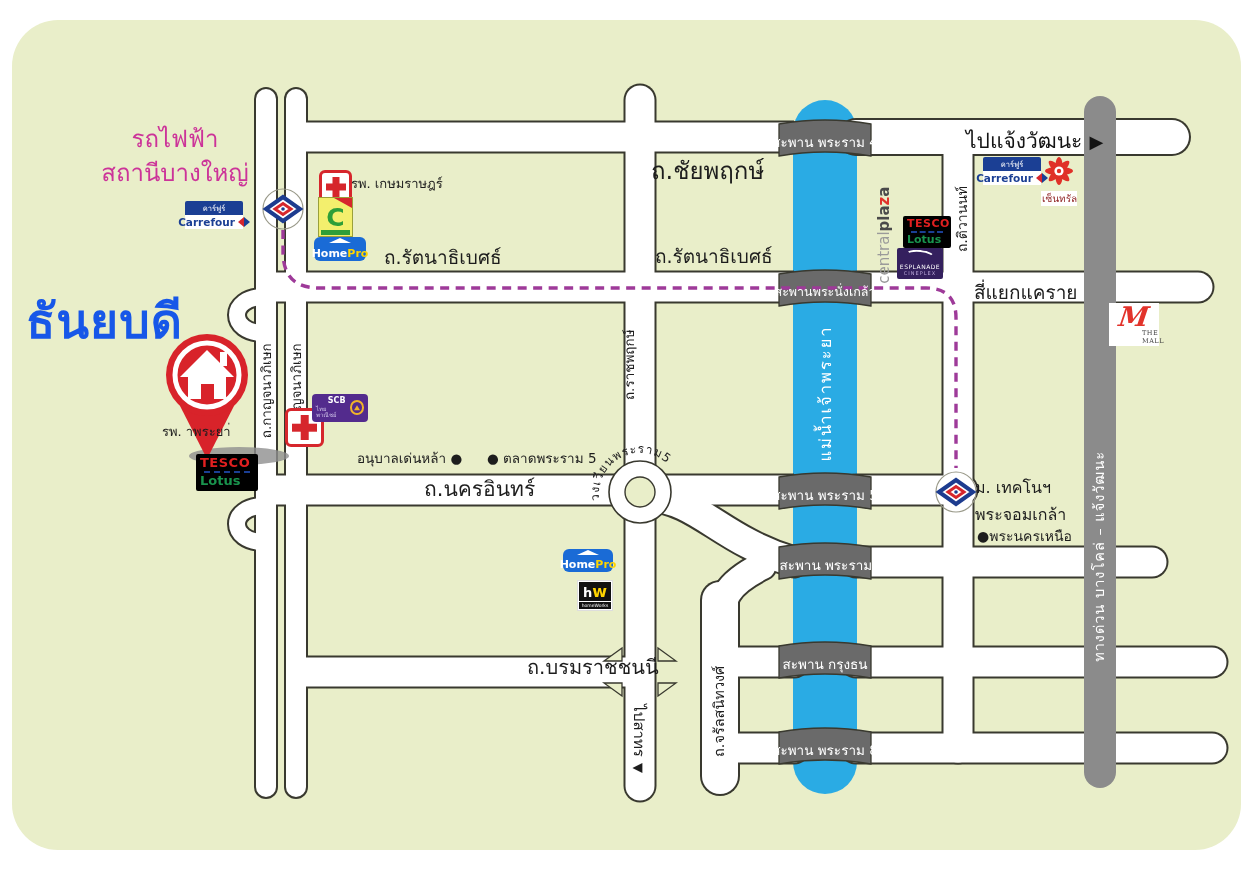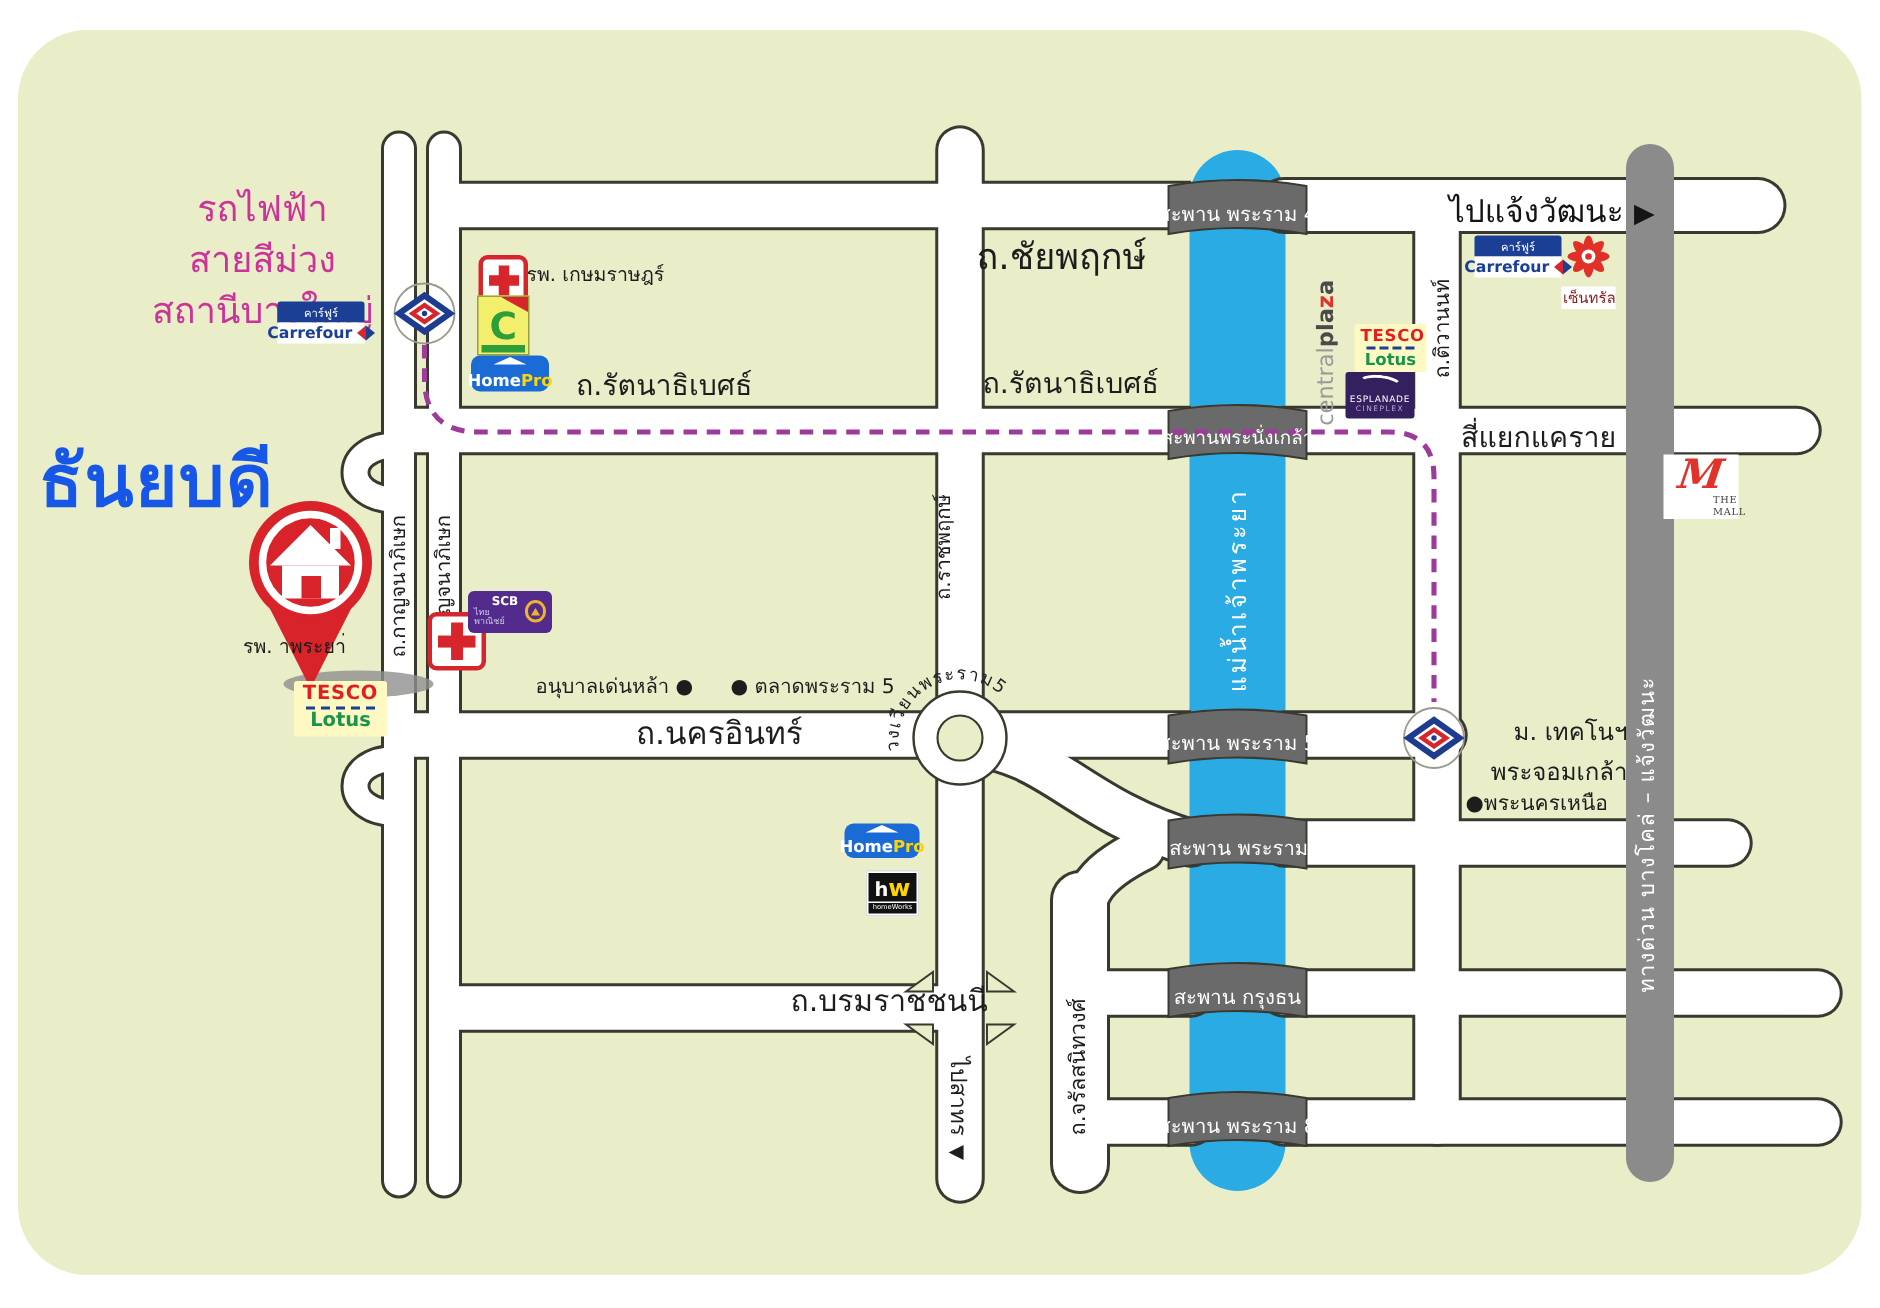--- a/index.html
+++ b/index.html
@@ -15,21 +15,21 @@
   .to-chaeng{left:966px;top:129px;font-size:21px;color:#141414;}
   .to-chaeng .arrow{font-size:18px;margin-left:7px;}
   .chaiyaphruek{left:651px;top:158px;font-size:24px;}
   .rat-left{left:384px;top:247px;font-size:19px;}
   .rat-right{left:655px;top:246px;font-size:19px;}
   .khae-rai{left:974px;top:282px;font-size:19px;}
   .nakhon-in{left:424px;top:477px;font-size:21px;}
   .borom{left:527px;top:656px;font-size:20px;}
   .denla{left:357px;top:451px;font-size:13.5px;}
   .market{left:487px;top:451px;font-size:13.5px;}
-  .kmut{left:975px;top:474px;width:110px;text-align:right;font-size:16px;line-height:27px;}
+  .kmut{left:975px;top:474px;width:110px;text-align:left;font-size:16px;line-height:27px;}
   .pnn{left:977px;top:528px;font-size:14px;}
   .bangyai-txt{left:162px;top:425px;font-size:13px;}
   .kasemrad-txt{left:351px;top:177px;font-size:13px;}
   .bridge-lb{position:absolute;width:120px;text-align:center;color:#fff;font-size:13.5px;white-space:nowrap;}
   .bl1{font-size:12.5px;}
   .kan1-lb{left:197px;top:383px;width:140px;font-size:13.5px;}
   .kan2-lb{left:227px;top:383px;width:140px;font-size:13.5px;}
   .ratchaphruek-lb{left:574px;top:357px;width:112px;font-size:13.5px;}
   .tiwanon-lb{left:911px;top:211px;width:102px;font-size:14px;}
   .charan-lb{left:647px;top:703px;width:145px;font-size:14.5px;}
@@ -53,21 +53,21 @@
   .bc-c{color:#2e9e38;font-size:25px;font-weight:800;line-height:1;}
   .homepro{background:#1a6bd6;border-radius:6px;display:flex;align-items:flex-end;justify-content:center;padding:7px 4px 2px 4px;}
   .hp-roof{position:absolute;top:1px;left:50%;transform:translateX(-50%);width:0;height:0;border-left:11px solid transparent;border-right:11px solid transparent;border-bottom:5px solid #fff;}
   .hp-home{color:#fff;font-weight:800;font-size:11px;line-height:1;}
   .hp-pro{color:#ffd400;font-weight:800;font-size:11px;line-height:1;margin-top:35px;}
   .scb{background:#532b8d;border-radius:4px;display:flex;align-items:center;justify-content:center;gap:4px;padding:3px 4px;}
   .scb-en{color:#fff;font-size:8px;font-weight:bold;text-align:right;line-height:1.1;}
   .scb-th{color:#cfc3e8;font-size:6px;line-height:1.1;}
   .scb-ic{width:11px;height:11px;border:2px solid #f0b429;border-radius:50%;position:relative;}
   .scb-ic::after{content:"";position:absolute;left:50%;top:50%;transform:translate(-50%,-55%);border-left:3px solid transparent;border-right:3px solid transparent;border-bottom:5px solid #f0b429;}
-  .tesco{background:#fef9c3;padding:2px 4px;text-align:center;border-radius:2px;}
+  .tesco{background:#000000;padding:2px 4px;border-radius:2px;}
   .t1{color:#e02020;font-weight:800;font-size:13px;letter-spacing:.5px;line-height:1.1;}
   .t-dash{border-top:2px dashed #1b3f94;margin:1px 4px;}
   .t2{color:#19934d;font-weight:800;font-size:13px;line-height:1.1;}
   .esp{background:#34205e;text-align:center;padding:2px 2px 3px 2px;border-radius:2px;}
   .esp-sw{width:26px;height:9px;margin:0 auto;border:2px solid transparent;border-top:2.5px solid #fff;border-radius:50%;transform:rotate(6deg);}
   .esp-1{color:#fff;font-size:6px;letter-spacing:.5px;}
   .esp-2{color:#b9a7d8;font-size:5px;letter-spacing:1px;}
   .central{text-align:center;}
   .ct-th{font-size:10px;color:#8c1d1d;background:#fff;padding:0 1px;margin-top:1px;}
   .themall{background:#fff;padding:1px 3px;text-align:center;}
@@ -197,21 +197,20 @@
         <rect x="220" y="352" width="7" height="14" fill="#ffffff"></rect>
         <polygon points="207,350 180,377 234,377" fill="#ffffff"></polygon>
         <rect x="188" y="377" width="38" height="22" fill="#ffffff"></rect>
         <rect x="201" y="384" width="13" height="15" fill="#d8232a"></rect>
       </g>
     </g>
   </svg>
 
   <div class="lb station-note">
     <div>รถไฟฟ้า</div>
-    <div>สายสีม่วง</div>
     <div>สถานีบางใหญ่</div>
   </div>
 
   <div class="lb brand">ธันยบดี</div>
 
   <div class="lb to-chaeng">
     <span>ไปแจ้งวัฒนะ</span><span class="arrow">▶</span>
   </div>
 
   <div class="lb chaiyaphruek">ถ.ชัยพฤกษ์</div>

